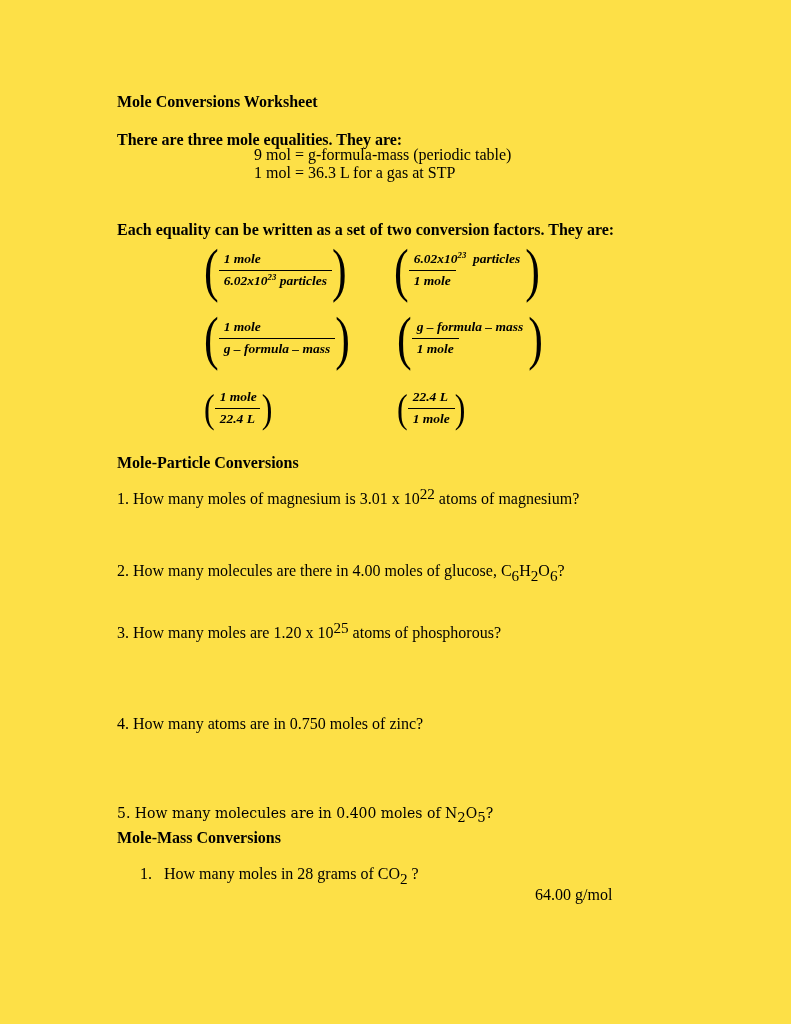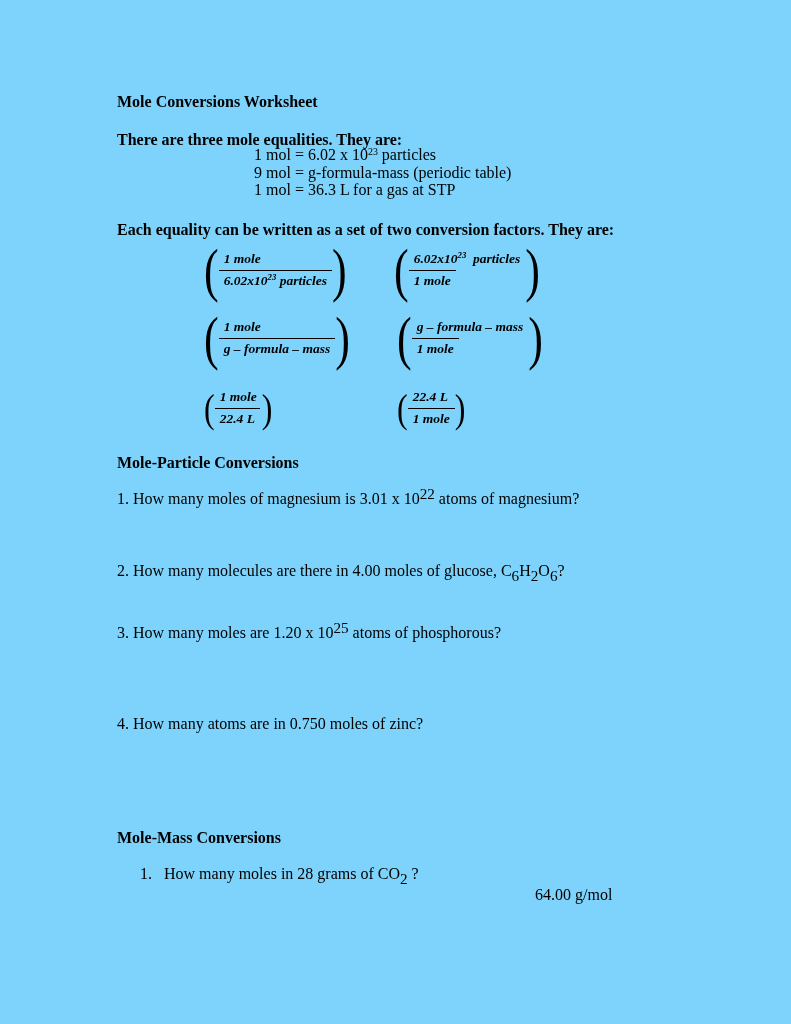--- a/index.html
+++ b/index.html
@@ -1,20 +1,20 @@
 <!DOCTYPE html>
 <html><head>
 <meta charset="utf-8">
 <style>
   html,body { margin:0; padding:0; background:#888; }
   .page {
     position: relative;
     width: 791px; height: 1024px;
     margin: 0 auto;
-    background: #7dd3fc;
+    background: #fde047;
     color: #000000;
     font-family: "Liberation Serif", serif;
     font-size: 16px;
     line-height: 1.15;
     overflow: hidden;
   }
   .abs { position: absolute; white-space: nowrap; }
   .bold { font-weight: bold; }
   
   .eq-line { line-height: 17.5px; }
@@ -38,21 +38,20 @@
 </head>
 <body>
 
 <div class="page">
 
   <div class="abs bold" style="top:93px;left:117px">Mole Conversions Worksheet</div>
 
   <div class="abs bold" style="top:131px;left:117px">There are three mole equalities. They are:</div>
 
   <div class="abs" style="top:146px;left:254px">
-    <div class="eq-line"><span>1 mol = 6.02 x 10</span><sup>23</sup><span> particles</span></div>
     <div class="eq-line"><span>9 mol = g-formula-mass (periodic table)</span></div>
     <div class="eq-line"><span>1 mol = 36.3 L for a gas at STP</span></div>
   </div>
 
   <div class="abs bold" style="top:221px;left:117px">Each equality can be written as a set of two conversion factors. They are:</div>
 
   <div class="abs frac tall" style="top:249px;left:204px">
     <span class="paren">(</span>
     <span class="stack">
       <span class="num"><span>1 mole</span></span>
@@ -109,20 +108,21 @@
   <div class="abs bold" style="top:454px;left:117px">Mole-Particle Conversions</div>
 
   <div class="abs q" style="top:490px;left:117px"><span>1. How many moles of magnesium is 3.01 x 10</span><sup>22</sup><span> atoms of magnesium?</span></div>
 
   <div class="abs q" style="top:562px;left:117px"><span>2. How many molecules are there in 4.00 moles of glucose, C</span><sub>6</sub><span>H</span><sub>2</sub><span>O</span><sub>6</sub><span>?</span></div>
 
   <div class="abs q" style="top:624px;left:117px"><span>3. How many moles are 1.20 x 10</span><sup>25</sup><span> atoms of phosphorous?</span></div>
 
   <div class="abs q" style="top:715px;left:117px"><span>4. How many atoms are in 0.750 moles of zinc?</span></div>
 
+  <div class="abs q q5font" style="top:805px;left:117px"><span>5. How many molecules are in 0.400 moles of N</span><sub>2</sub><span>O</span><sub>5</sub><span>?</span></div>
 
   <div class="abs bold" style="top:829px;left:117px">Mole-Mass Conversions</div>
 
   <div class="abs q pre" style="top:865px;left:140px"><span>1.   How many moles in 28 grams of CO</span><sub>2</sub><span> ?</span></div>
 
   <div class="abs" style="top:886px;left:535px">64.00 g/mol</div>
 
 </div>
 
 </body></html>

